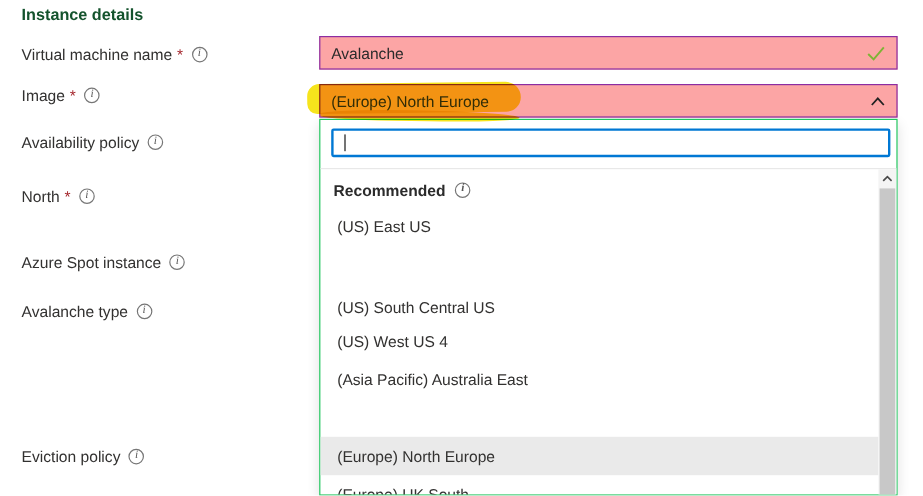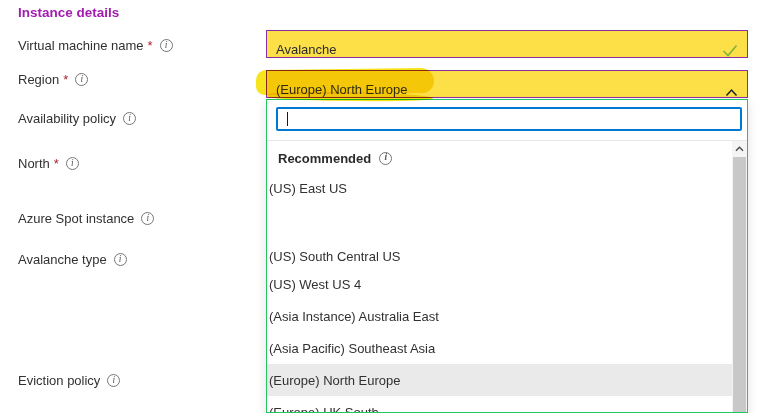--- a/index.html
+++ b/index.html
@@ -10,40 +10,40 @@
     font-family: "Liberation Sans", sans-serif;
     font-size: 13px;
     color: #323130;
     position: relative;
     overflow: hidden;
   }
 
   
   .heading {
     position: absolute; left: 18px; top: 5px;
-    font-weight: bold; font-size: 13.5px; color: #a21caf;
+    font-weight: bold; font-size: 13.5px; color: #14532d;
   }
   .label-row {
     position: absolute; left: 18px; height: 17px;
     display: flex; align-items: center; white-space: nowrap; justify-content: center;
   }
   .req { color: #a4262c; margin-left: 4px; }
   .info-icon {
     width: 13px; height: 13px; margin-left: 7px;
     border: 1px solid #767676; border-radius: 50%;
     display: inline-flex; align-items: center; justify-content: center;
     font-family: "Liberation Serif", serif; font-style: italic;
     font-size: 9.5px; line-height: 1; color: #555; flex: none;
   }
 
   
   .field-box {
     position: absolute; left: 266px; width: 482px; height: 28px;
-    border: 1.5px solid #8c2da2; background: #fde047;
-    display: flex; align-items: flex-end; padding: 0 9px;
+    border: 1.5px solid #8c2da2; background: #fca5a5;
+    display: flex; align-items: center; padding: 0 9px;
   }
   .field-box input {
     border: none; outline: none; flex: 1; min-width: 0;
     font: inherit; color: #2b2b2b; background: transparent; padding: 0;
   }
   .vm-box { top: 30px; }
   .region-box { top: 70px; cursor: pointer; }
   .region-value { flex: 1; }
   .trail-icon { flex: none; margin-left: 6px; display: flex; align-items: center; }
 
@@ -88,21 +88,21 @@
   }
   .list-area { position: absolute; left: 0; right: 0; top: 41px; bottom: 0; overflow: hidden; }
   .group-header {
     position: absolute; left: 0; right: 15px; top: 2px; height: 30px;
     display: flex; align-items: center; padding-left: 11px;
     color: #2b2b2b; font-weight: 600;
   }
   .group-header .info-icon { margin-left: 8px; }
   .opt {
     position: absolute; left: 0; right: 15px; height: 32px;
-    display: flex; align-items: center; padding-left: 2px;
+    display: flex; align-items: center; padding-left: 14px;
     color: #323130; cursor: pointer; white-space: nowrap;
   }
   .opt.selected { background: #eaeaea; }
 
   
   .scrollbar {
     position: absolute; right: 0; top: 41px; bottom: 0; width: 15px;
     background: #f4f4f4;
   }
   .sb-btn {
@@ -118,21 +118,21 @@
 <body>
 
 <div class="heading">Instance details</div>
 
 <div class="label-row" style="top:37px">
   <span>Virtual machine name</span>
   <span class="req">*</span>
   <span class="info-icon">i</span>
 </div>
 <div class="label-row" style="top:71px">
-  <span>Region</span>
+  <span>Image</span>
   <span class="req">*</span>
   <span class="info-icon">i</span>
 </div>
 <div class="label-row" style="top:110px">
   <span>Availability policy</span>
   <span class="info-icon">i</span>
 </div>
 <div class="label-row" style="top:155px">
   <span>North</span>
   <span class="req">*</span>
@@ -182,22 +182,21 @@
   <div class="panel-divider"></div>
 
   <div class="list-area">
     <div class="group-header">
       <span>Recommended</span>
       <span class="info-icon">i</span>
     </div>
     <div class="opt" style="top:31px">(US) East US</div>
     <div class="opt" style="top:99px">(US) South Central US</div>
     <div class="opt" style="top:127px">(US) West US 4</div>
-    <div class="opt" style="top:159px">(Asia Instance) Australia East</div>
-    <div class="opt" style="top:191px">(Asia Pacific) Southeast Asia</div>
+    <div class="opt" style="top:159px">(Asia Pacific) Australia East</div>
     <div class="opt selected" style="top:223px">(Europe) North Europe</div>
     <div class="opt" style="top:255px">(Europe) UK South</div>
   </div>
 
   <div class="scrollbar">
     <div class="sb-btn">
       <svg width="9" height="6" viewBox="0 0 9 6">
         <path d="M1 4.8 L4.5 1.3 L8 4.8" fill="none" stroke="#4a4a4a" stroke-width="1.4"></path>
       </svg>
     </div>

